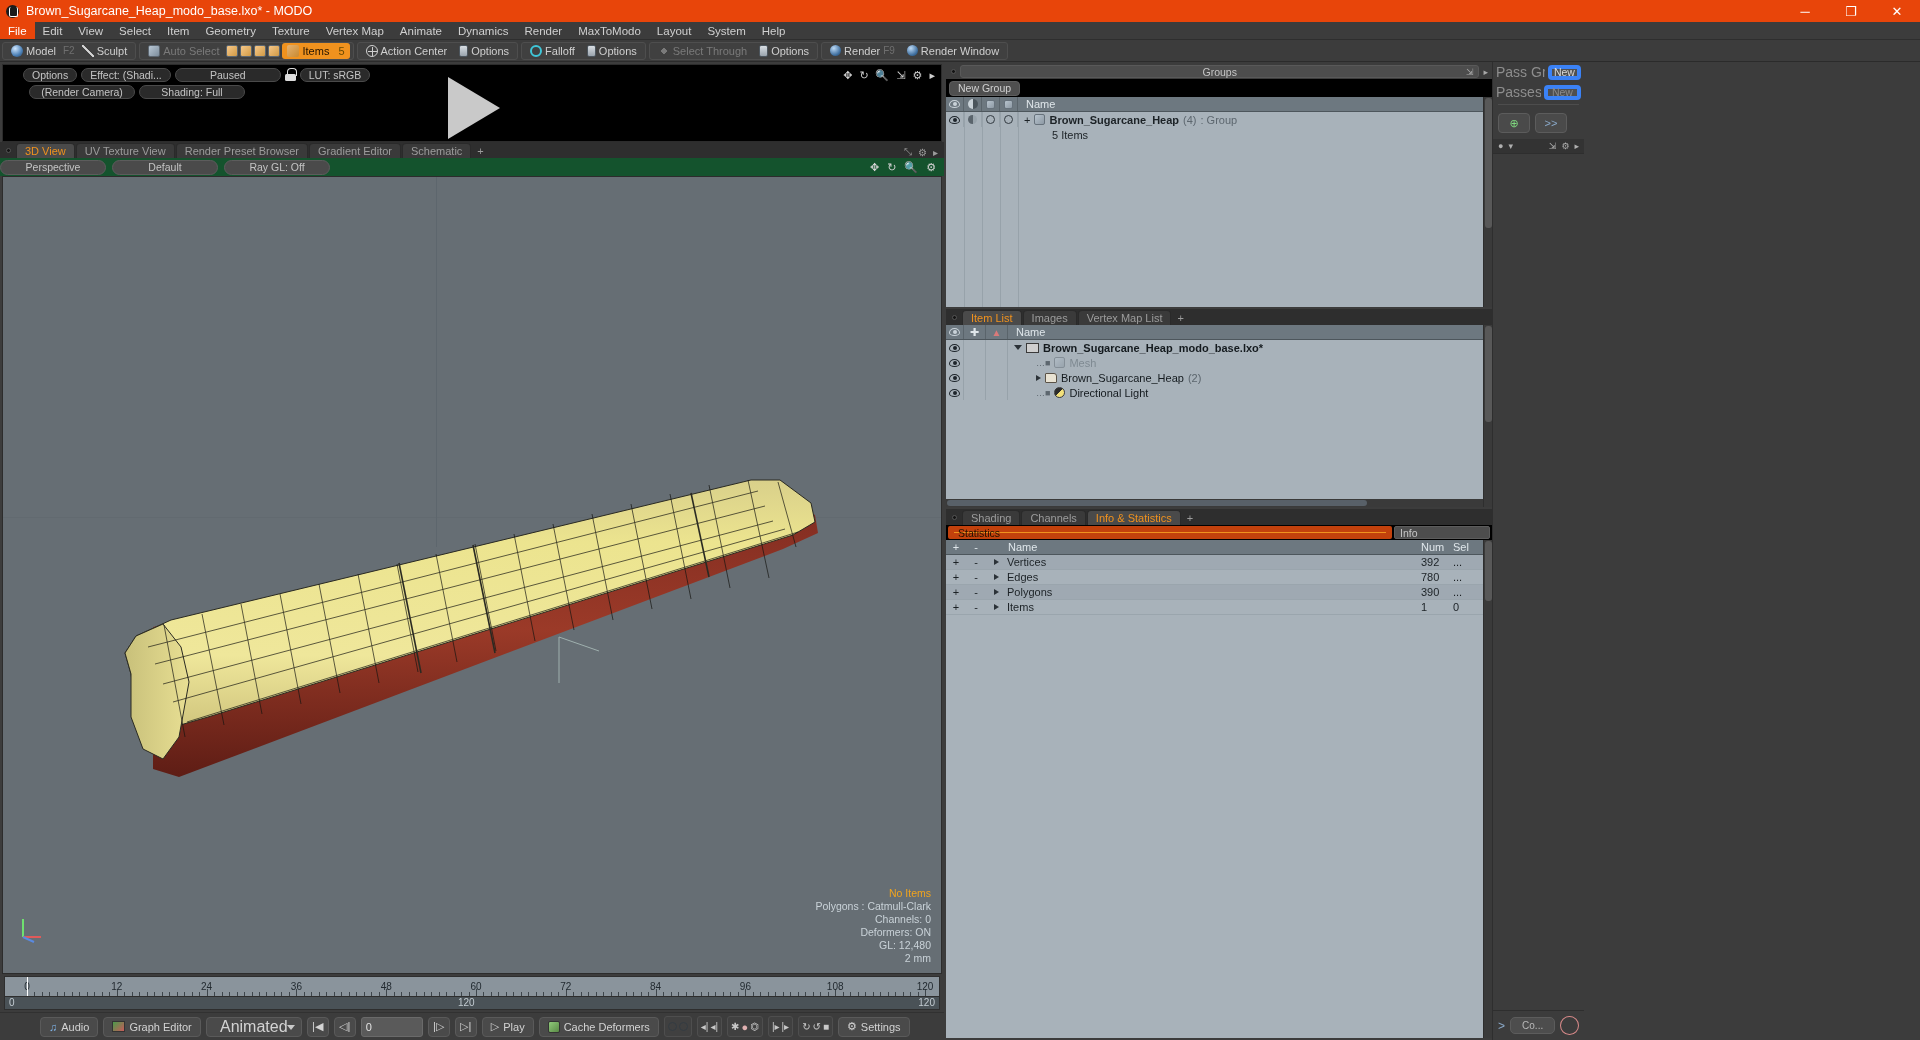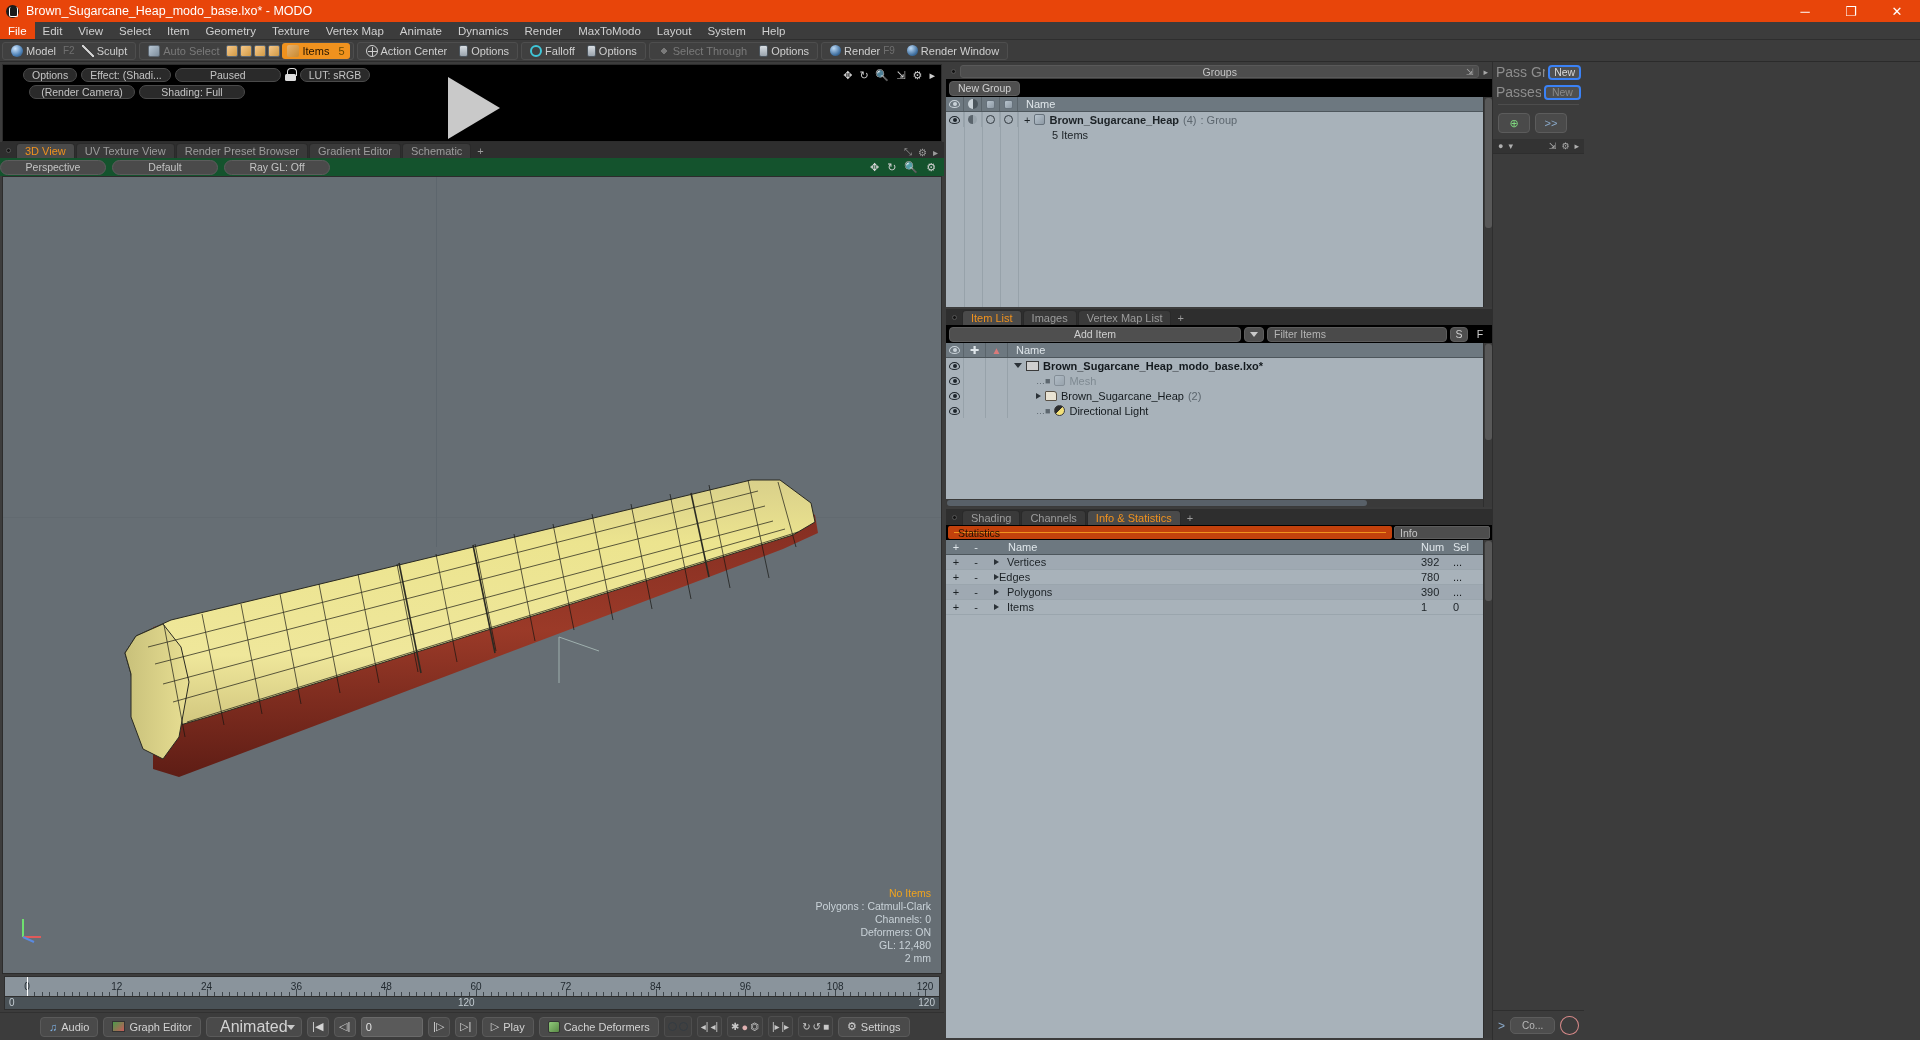--- a/index.html
+++ b/index.html
@@ -190,21 +190,21 @@
      border-bottom:1px solid #9aa5ad;}
   .srow.alt{ background:#9fa9b2;}
   .srow .c{ height:100%;display:flex;align-items:center;}
   .shdr{ background:#6d7880; color:#dfe6ea; border-bottom:1px solid #4d565c;}
 
   
   .farright{ width:92px; display:flex;flex-direction:column; background:#3c3c3c;
       border-left:1px solid #2e2e2e;}
   .frrow{ display:flex; align-items:center; gap:3px; padding:2px 3px; }
   .frlabel{ font-size:14px; color:#8d8d8d; white-space:nowrap; overflow:hidden; }
-  .frnew{ width:38px;height:15px;background:#4f4f4f;border:2px solid #3b82f6;
+  .frnew{ width:38px;height:15px;background:#4f4f4f;border:4px solid #3b82f6;
      border-radius:4px;display:flex;align-items:center;justify-content:center;
      font-size:10.5px;color:#d8d8d8;}
   .frnew.dim{ color:#8a8a8a;}
   .frbtns{ display:flex;gap:5px;padding:6px 5px;}
   .frbtn{ width:32px;height:20px;background:#4a4a4a;border:1px solid #5c5c5c;
      border-radius:4px;display:flex;align-items:center;justify-content:center;
      font-size:11px;color:#7fd87f;}
   .frbtn.b2{ color:#8aa9c9;}
   .frsep{ height:1px;background:#4d4d4d;margin:2px 5px;}
   .frtool{ height:14px;display:flex;align-items:center;gap:5px;padding:0 5px;
@@ -736,31 +736,20 @@
       </div>
 
       <div class="panel" style="height:198px;">
         <div class="tabstrip" id="itemtabs">
           <div class="tabdot"></div>
         <div class="tab active">Item List</div>
             <div class="tab">Images</div>
             <div class="tab">Vertex Map List</div>
             <div class="tab plus">+</div>
           </div>
-        <div class="btnrow">
-          <div class="gbtn" style="flex:1;">Add Item</div>
-          <div class="gbtn" style="width:20px;padding:0;">
-            <span class="car" style="position:static;border-left:4px solid transparent;border-right:4px solid transparent;border-top:5px solid #c9c9c9;"></span>
-          </div>
-          <div class="inputf" style="width:180px;">
-            <span>Filter Items</span>
-          </div>
-          <div class="gbtn" style="width:18px;padding:0;">S</div>
-          <div class="gbtn" style="width:18px;padding:0;background:none;border:none;">F</div>
-        </div>
         <div style="display:flex;flex:1;">
           <div style="flex:1;display:flex;flex-direction:column;">
             <div class="listhdr">
               <div class="c" style="width:18px;">
                 <span class="eye lite"></span>
                 </div>
               <div class="c" style="width:22px;">
                 <span style="color:#dfe6ea;font-size:11px;">✚</span>
                 </div>
               <div class="c" style="width:22px;">
@@ -857,21 +846,21 @@
                   <div class="c" style="flex:1;padding-left:8px;gap:8px;">
                     <span class="tri"></span>
                     <span>Vertices</span>
                   </div>
                   <div class="c" style="width:32px;justify-content:flex-start;">392</div>
                   <div class="c" style="width:30px;justify-content:flex-start;">...</div>
                 </div>
                 <div class="srow">
                   <div class="c" style="width:20px;justify-content:center;">+</div>
                   <div class="c" style="width:20px;justify-content:center;">-</div>
-                  <div class="c" style="flex:1;padding-left:8px;gap:0;">
+                  <div class="c" style="flex:1;padding-left:8px;gap:8px;">
                     <span class="tri"></span>
                     <span>Edges</span>
                   </div>
                   <div class="c" style="width:32px;justify-content:flex-start;">780</div>
                   <div class="c" style="width:30px;justify-content:flex-start;">...</div>
                 </div>
                 <div class="srow alt">
                   <div class="c" style="width:20px;justify-content:center;">+</div>
                   <div class="c" style="width:20px;justify-content:center;">-</div>
                   <div class="c" style="flex:1;padding-left:8px;gap:8px;">

